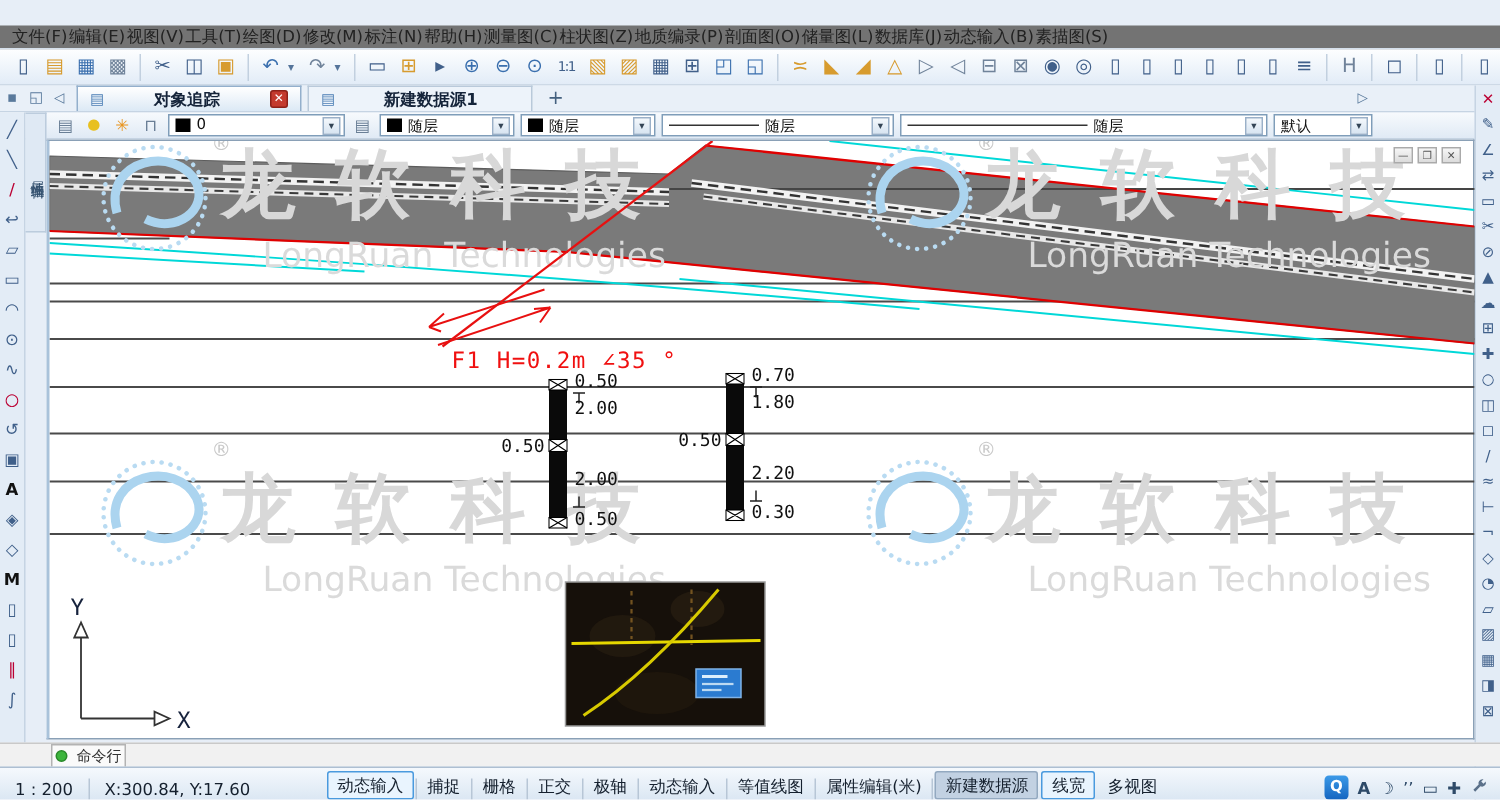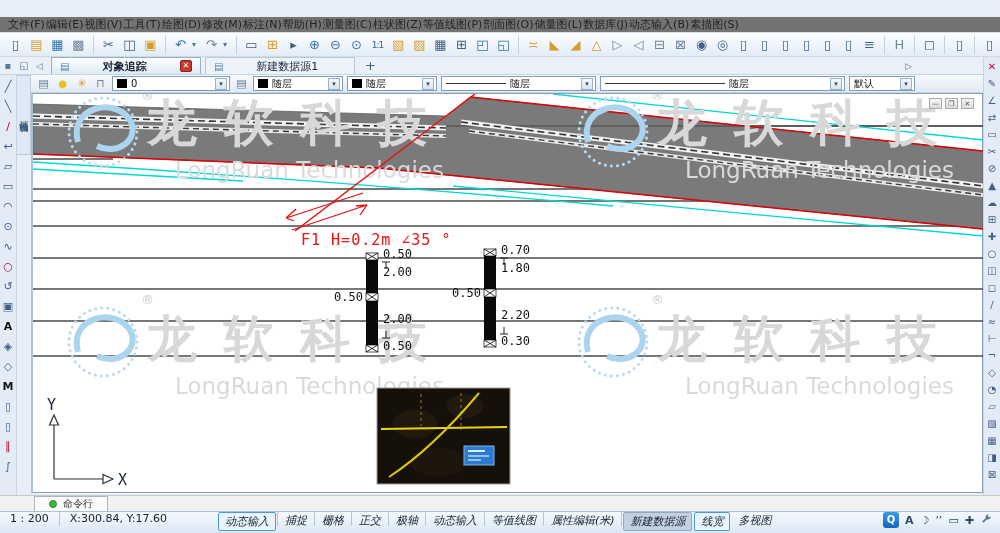--- a/index.html
+++ b/index.html
@@ -34,21 +34,21 @@
 
   
   .tabrow { left:0; top:57px; width:1000px; height:18px; background:#e9f0f8;
     border-bottom:1px solid #c6d4e3; display:flex; align-items:center; }
   .trow-ico { font-size:10px; color:#5a7a9c; width:16px; text-align:center; }
   .doc-tab { height:17px; display:flex; align-items:center; gap:5px; padding:0 8px;
     border:1px solid #93afcc; border-bottom:none; background:linear-gradient(#ffffff,#dcE9f5);
     margin-left:4px; min-width:150px; }
   .doc-tab.inactive { background:#edf3fa; border-color:#b9c9da; }
   .doc-tab .page-ico { font-size:10px; color:#4d7fb5; }
-  .doc-tab .lbl { font-size:11px; color:#15243a; flex:1; text-align:center; }
+  .doc-tab .lbl { font-size:11px; color:#15243a; flex:1; text-align:center;font-weight:bold; }
   .doc-tab.active .lbl { font-weight:bold; }
   .tab-close { width:12px; height:12px; background:#c43a2e; border:1px solid #8d2018; border-radius:2px;
     color:#fff; font-size:8px; line-height:10px; text-align:center; }
   .tab-plus { font-size:13px; color:#44617f; margin-left:10px; }
   .tab-nav { font-size:9px; color:#5a7a9c; padding:0 4px; }
 
   
   .propsbar { left:0; top:75px; width:1000px; height:18px;
     background:linear-gradient(#f7fafd,#e0eaf5); border-bottom:1px solid #c6d4e3;
     display:flex; align-items:center; padding-left:36px; gap:4px; }
@@ -80,31 +80,31 @@
   .canvas { left:31px; top:93px; width:952px; height:400px; background:#fff;
     border:1px solid #8aa0b6; border-left:2px solid #a9c2da; }
   .cv-winctl { position:absolute; right:8px; top:4px; display:flex; gap:3px; }
   .cv-winctl span { width:13px; height:11px; background:linear-gradient(#f6f6f6,#dcdcdc);
     border:1px solid #aaa; font-size:7px; line-height:10px; text-align:center; color:#555; }
 
   
   .cmdrow { left:0; top:495px; width:1000px; height:16px; background:#f1f1f1;
     border-top:1px solid #c9c9c9; display:flex; align-items:flex-end; }
   .cmd-tab { margin-left:34px; height:15px; background:#fafafa; border:1px solid #b3b3b3;
-    border-bottom:none; display:flex; align-items:center; gap:6px; padding:0 14px; }
+    border-bottom:none; display:flex; align-items:center; gap:6px; padding:0 2px; }
   .cmd-dot { width:8px; height:8px; border-radius:50%; background:#3db53d; border:1px solid #2a8a2a; }
   .cmd-lbl { font-size:10px; color:#333; }
 
   
   .statusbar { left:0; top:511px; width:1000px; height:22px;
     background:linear-gradient(#f5f9fd,#dbe7f3); border-top:1px solid #aebfd2;
-    display:flex; align-items:flex-start; font-size:11px; color:#15202e; }
+    display:flex; align-items:flex-end; font-size:11px; color:#15202e; }
   .sb-cell { padding:0 10px; white-space:nowrap; }
   .sb-sep { width:1px; height:14px; background:#b7c6d6; }
-  .sb-btn { padding:1px 6px; margin:0 1px; white-space:nowrap;font-style:italic; }
+  .sb-btn { padding:1px 6px; margin:0 1px; white-space:nowrap; }
   .sb-btn.boxed { border:1px solid #4a9ade; background:#e9f4fe; border-radius:2px; }
   .sb-btn.pressed { background:#c2d1e2; border:1px solid #93a9c0; border-radius:2px; }
   .sb-icons { margin-left:auto; display:flex; align-items:center; gap:6px; padding-right:8px; }
   .sb-ico { font-size:11px; color:#2e4a68; }
   .q-ico { width:16px; height:16px; background:linear-gradient(#3b9ae8,#1565c0); color:#fff;
     border-radius:3px; font-size:10px; font-weight:bold; text-align:center; line-height:16px; }
 </style>
 </head>
 <body>
 
@@ -115,21 +115,21 @@
     <span>文件(F)</span>
     <span>编辑(E)</span>
     <span>视图(V)</span>
     <span>工具(T)</span>
     <span>绘图(D)</span>
     <span>修改(M)</span>
     <span>标注(N)</span>
     <span>帮助(H)</span>
     <span>测量图(C)</span>
     <span>柱状图(Z)</span>
-    <span>等值线图(P)</span>
+    <span>地质编录(P)</span>
     <span>剖面图(O)</span>
     <span>储量图(L)</span>
     <span>数据库(J)</span>
     <span>动态输入(B)</span>
     <span>素描图(S)</span>
   </div>
 
   <div class="abs toolbar1">
     <span class="tbi">▯</span>
     <span class="tbi c-yellow">▤</span>

